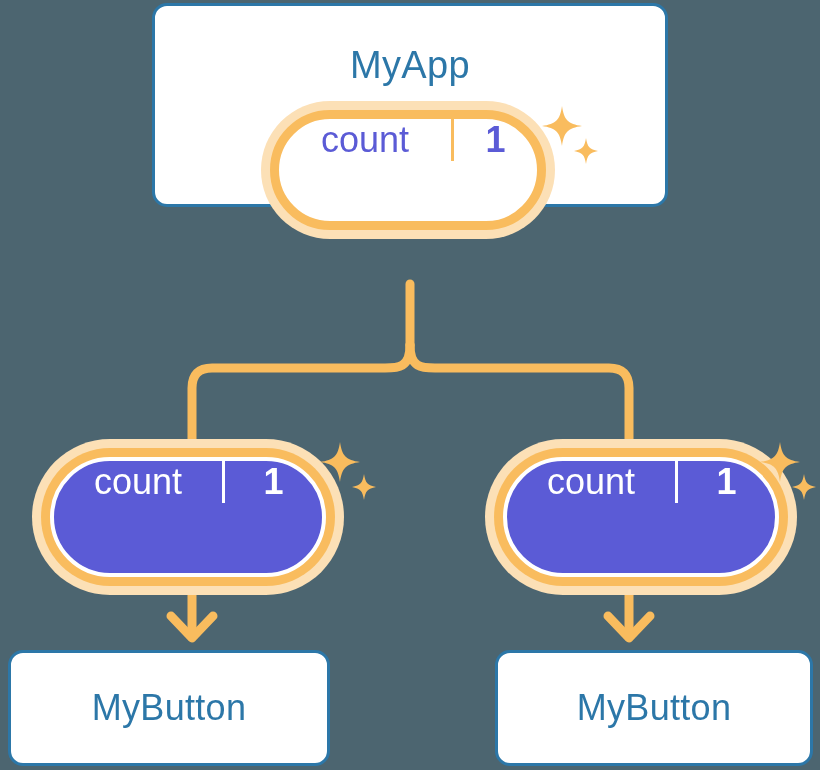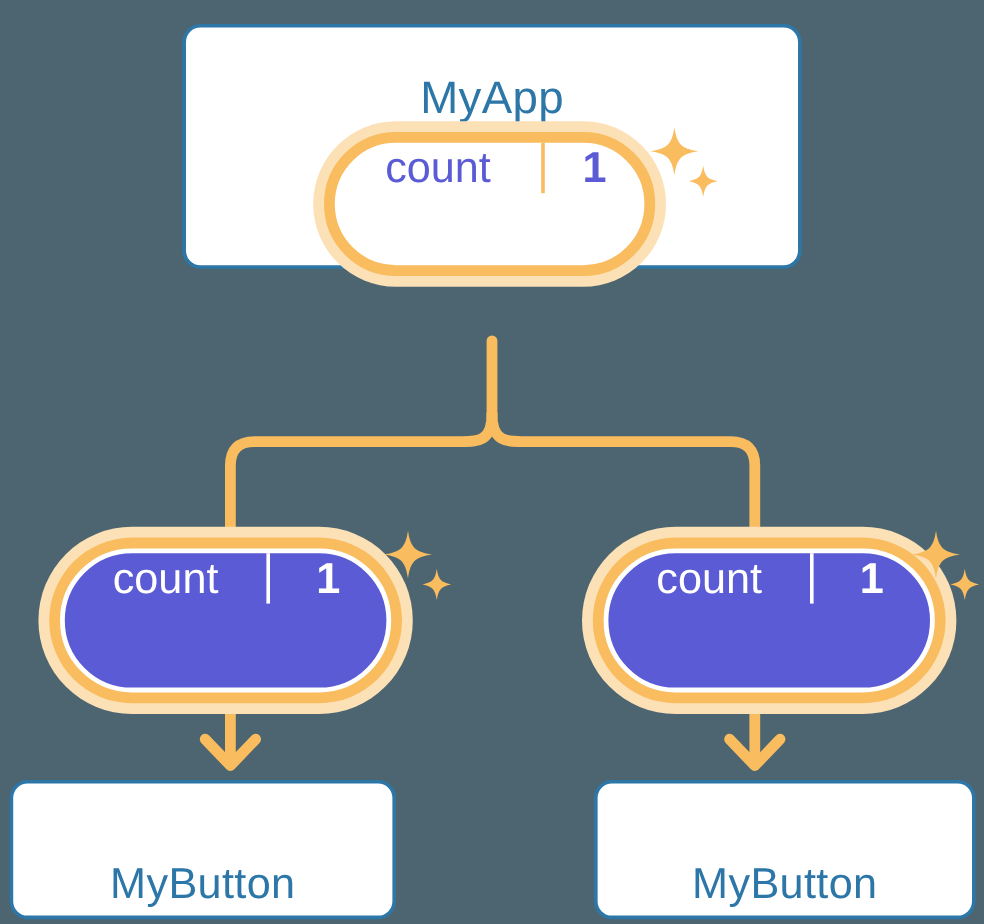--- a/index.html
+++ b/index.html
@@ -9,31 +9,31 @@
     font-family:"Liberation Sans",sans-serif;
   }
   .stage{position:absolute;inset:0;}
 
   
   .card{
     position:absolute;background:#FFFFFF;
     border:3px solid #2C77A8;border-radius:15px;
     box-sizing:border-box;
   }
-  #app-card{left:152px;top:20px;width:516px;height:204px;}
+  #app-card{left:152px;top:3px;width:516px;height:204px;}
   #btn-card-left{left:8px;top:650px;width:322px;height:116px;}
   #btn-card-right{left:495px;top:650px;width:318px;height:116px;}
 
   .card-title{
     position:absolute;left:0;right:0;top:38px;text-align:center;
     color:#2C77A8;font-size:38px;font-weight:400;letter-spacing:.3px;
   }
   .btn-title{
     position:absolute;left:0;right:0;top:34px;text-align:center;
-    color:#2C77A8;font-size:36px;font-weight:400;letter-spacing:.3px;margin-top:28px;
+    color:#2C77A8;font-size:36px;font-weight:400;letter-spacing:.3px;
   }
 
   
   .pill{position:absolute;box-sizing:border-box;display:flex;align-items:flex-start;}
 
   
   #pill-top{
     left:270px;top:110px;width:276px;height:120px;
     background:#FFFFFF;border:9px solid #F9B košik;
   }

